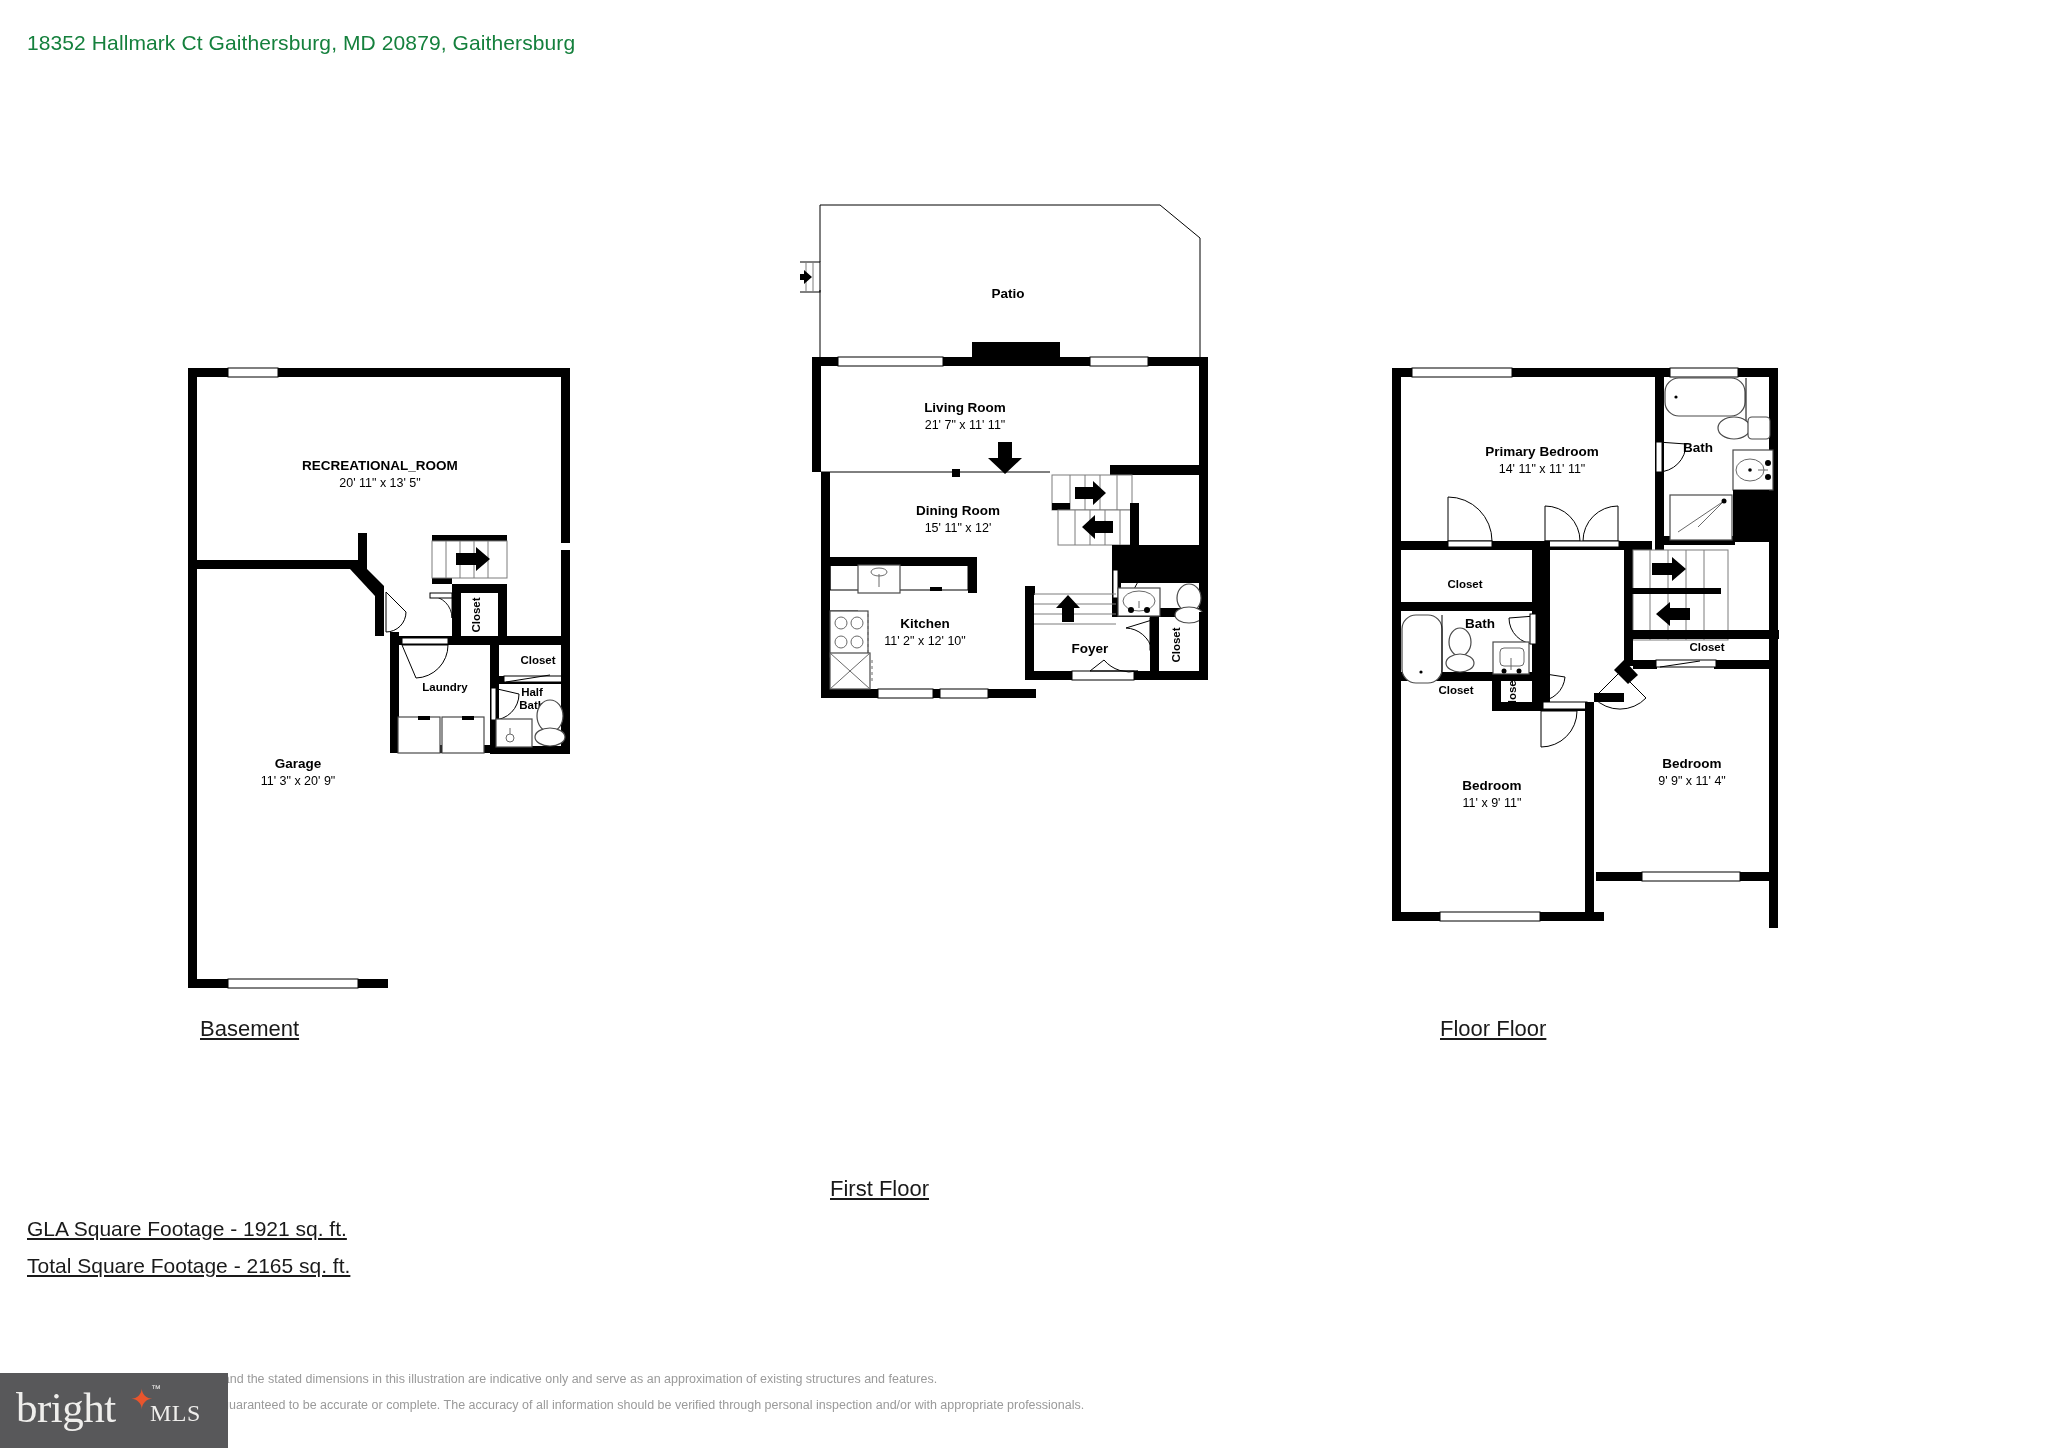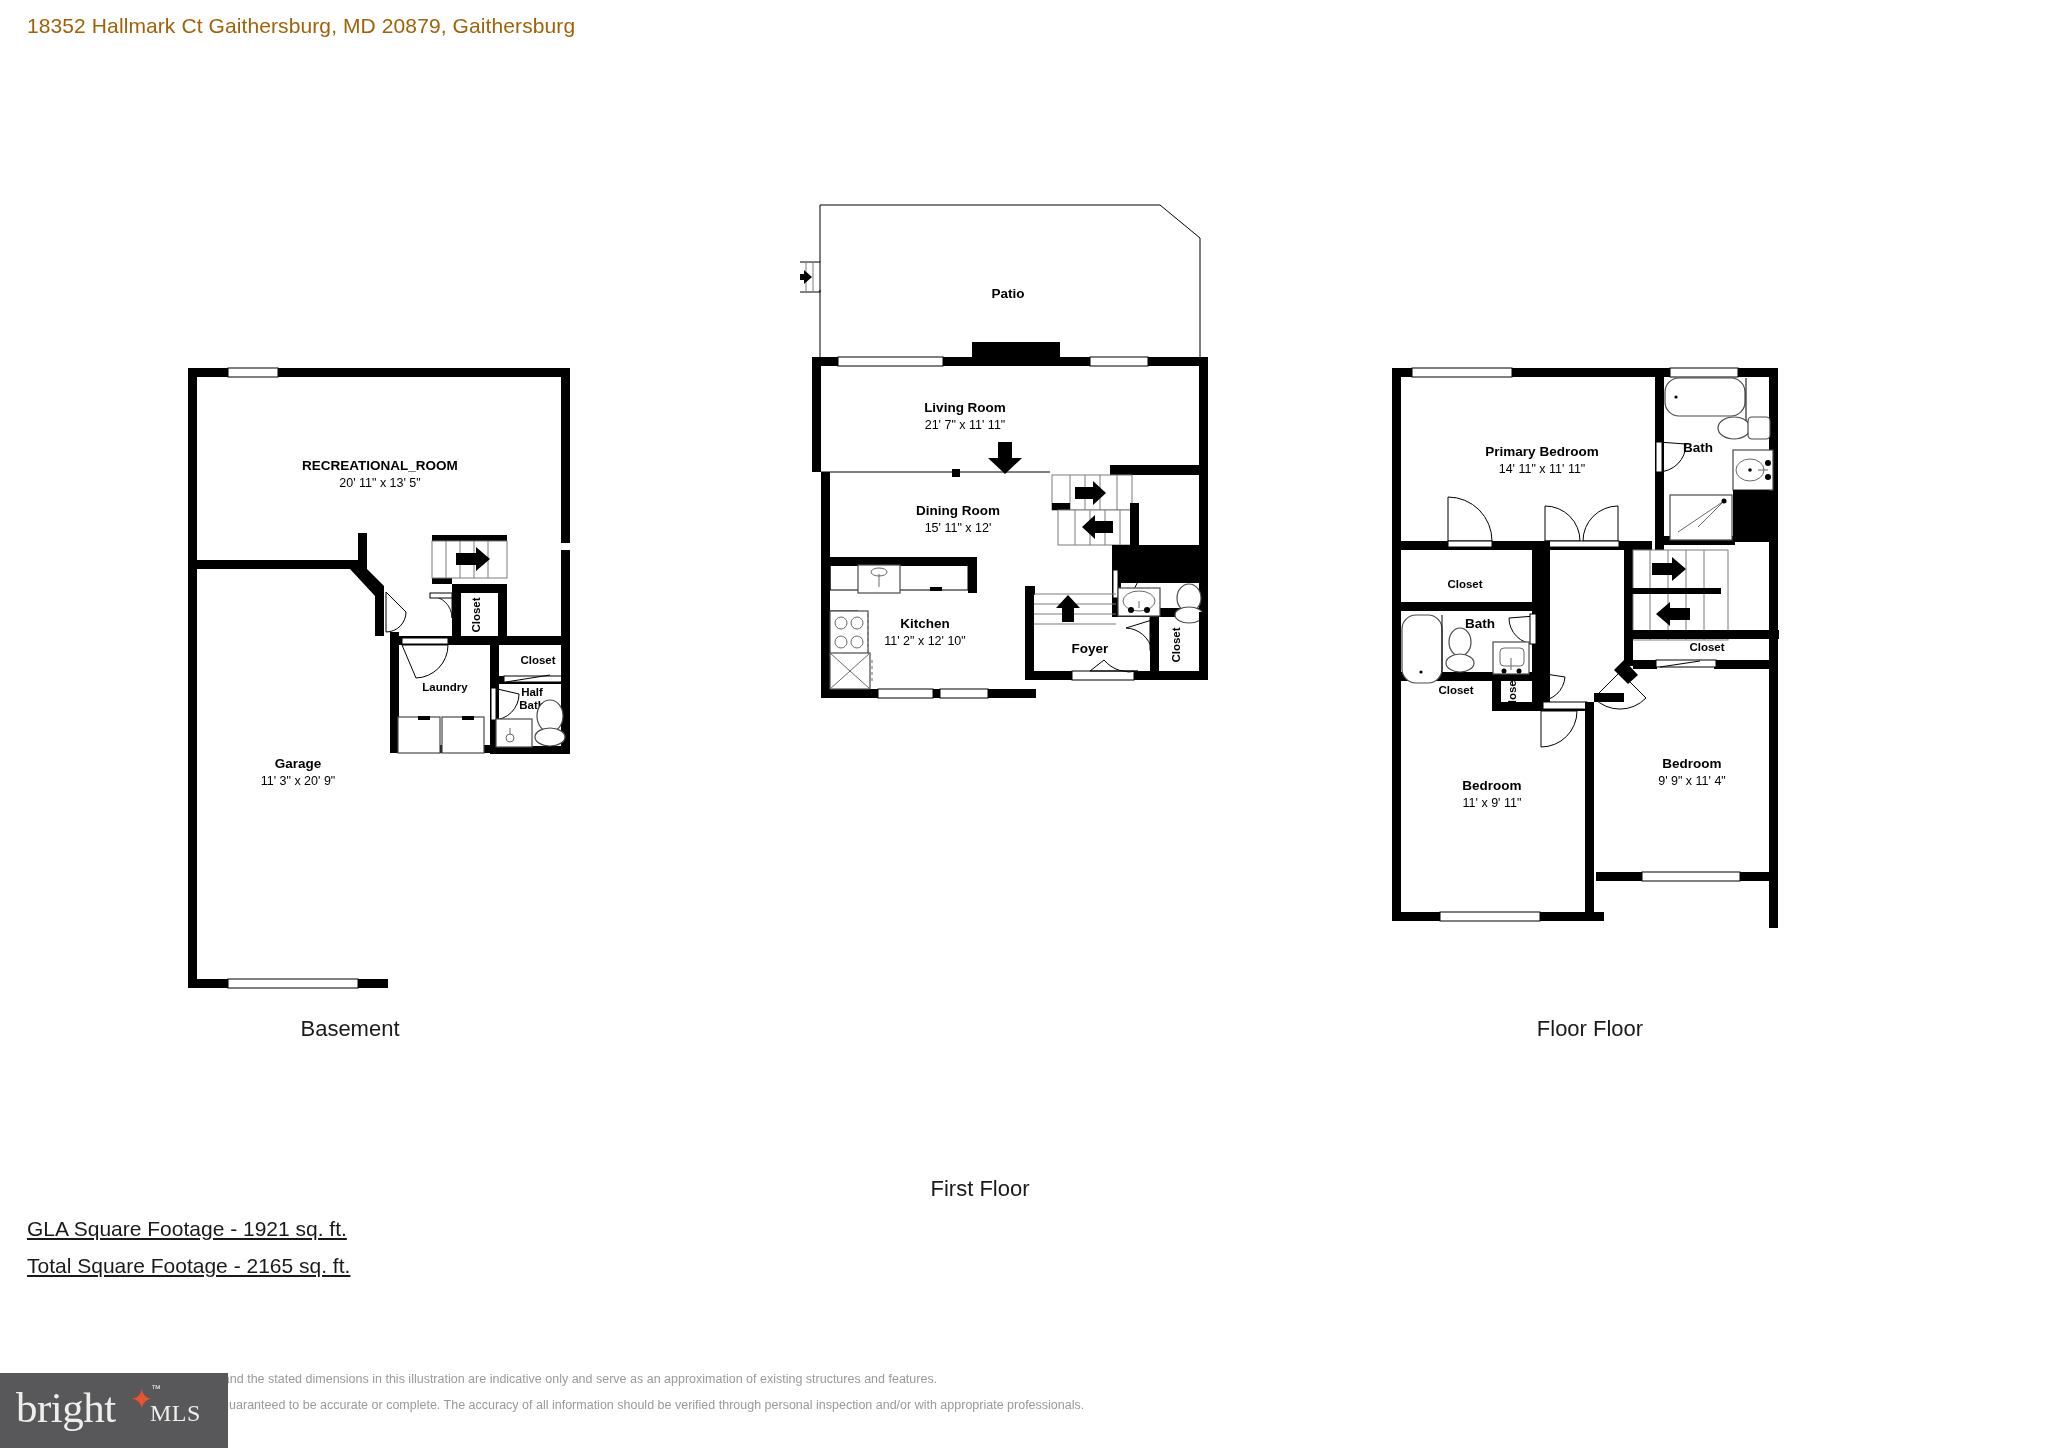--- a/index.html
+++ b/index.html
@@ -12,37 +12,38 @@
   #page {
     position: relative;
     width: 2048px;
     height: 1448px;
     background: #fff;
     overflow: hidden;
   }
   
   #address {
     position: absolute;
-    left: 27px; top: 14px;
+    left: 27px; top: 31px;
     font-size: 21px;
-    color: #a16207;
+    color: #15803d;
     letter-spacing: 0.1px;
     white-space: nowrap;
   }
   
   .plan { position: absolute; }
   .plan svg { display: block; }
 
   
   .floor-caption {
     position: absolute;
     font-size: 22px;
     color: #1a1a1a;
-    text-align: center;
+    text-align: left;
     white-space: nowrap;
+    text-decoration: underline;
   }
   #cap-basement { left: 200px; top: 1016px; width: 300px; }
   #cap-first    { left: 830px; top: 1176px; width: 300px; }
   #cap-second   { left: 1440px; top: 1016px; width: 300px; }
 
   
   #sqft {
     position: absolute;
     left: 27px; top: 1210px;
     font-size: 21px;

